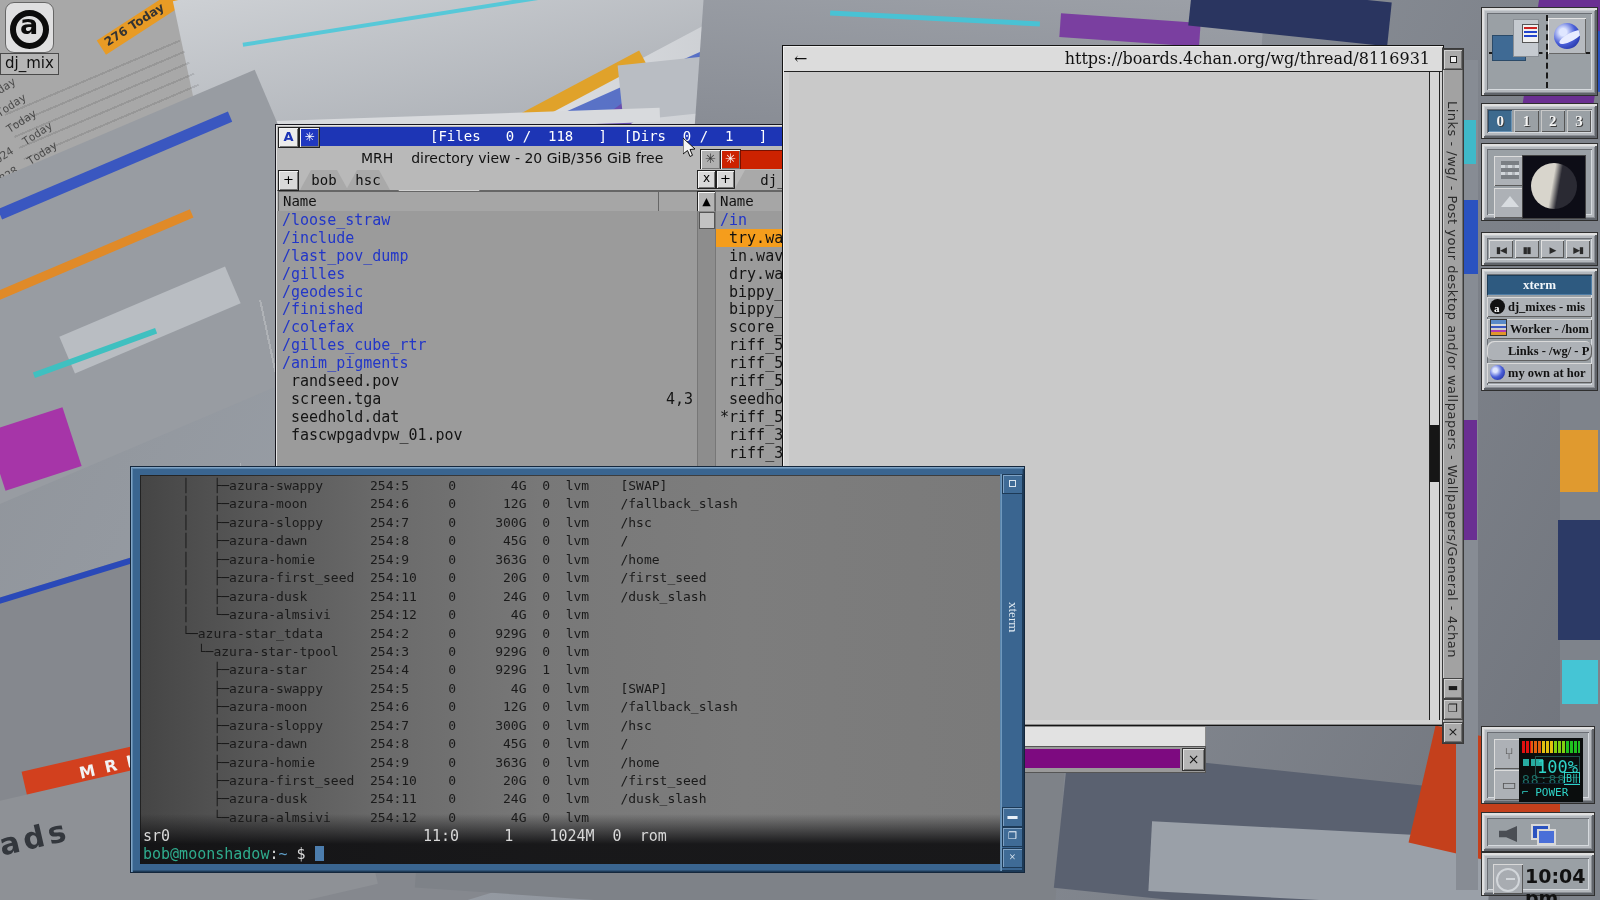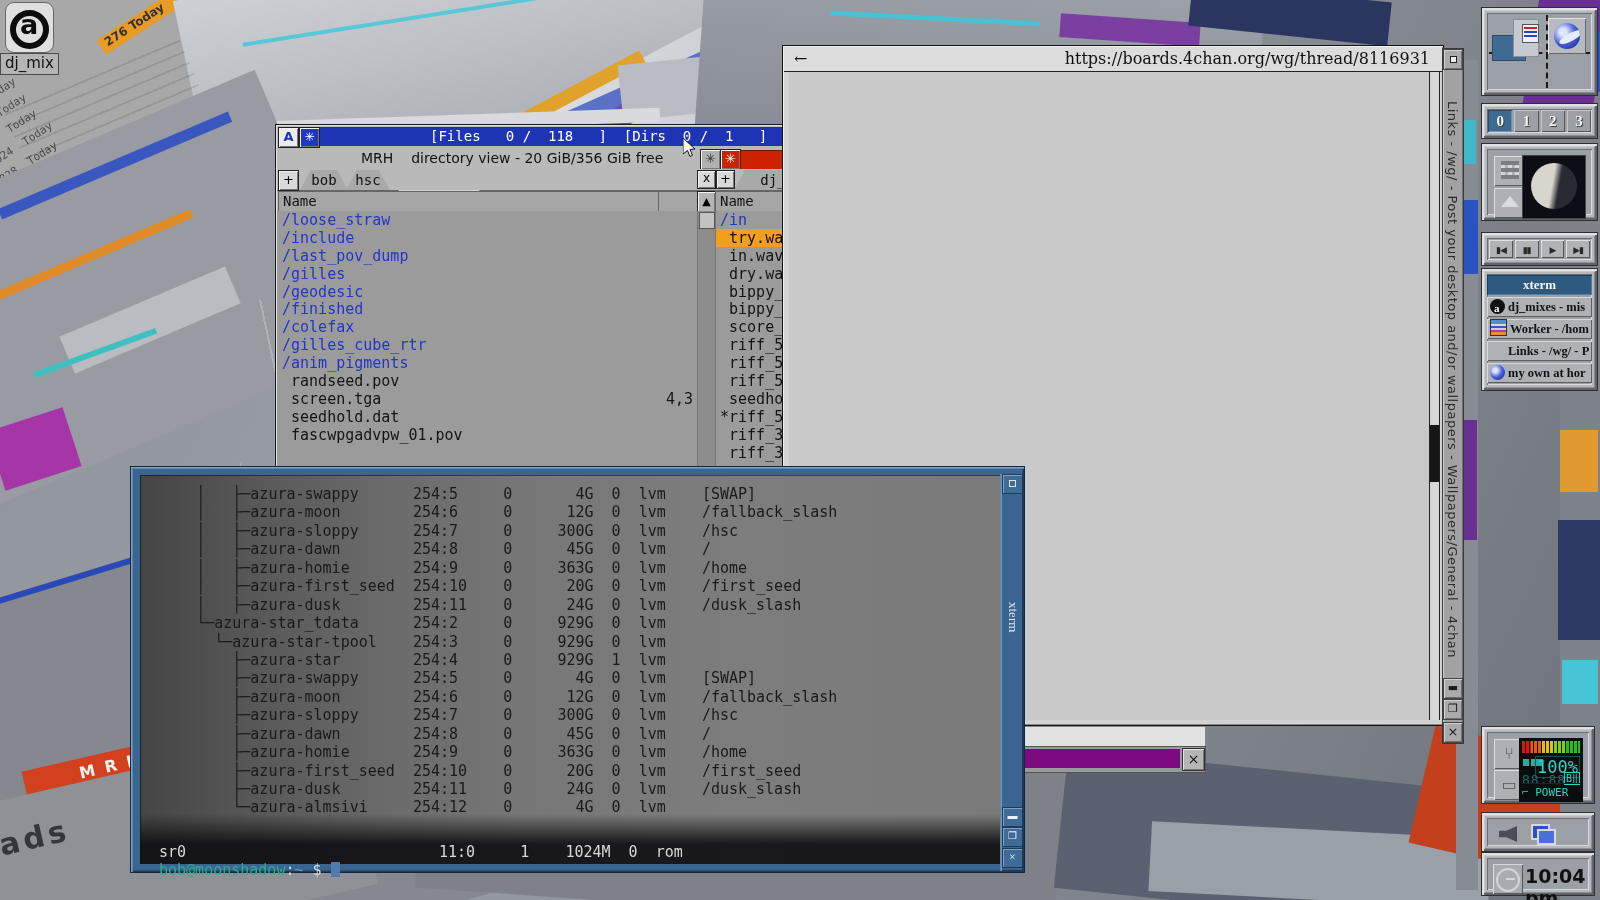--- a/index.html
+++ b/index.html
@@ -105,23 +105,23 @@
   #bs-top i{display:block;width:5px;height:5px;border:1px solid #222;background:#eee;margin:6px auto;}
   #bs-min{bottom:44px;}
   #bs-max{bottom:23px;}
   #bs-close{bottom:0;font-size:13px;}
   
   #xterm{left:130px;top:466px;width:893px;height:405px;z-index:30;background:#3a6590;border:1px solid #14273c;box-shadow:inset 1px 1px 0 #7fa2c4,inset 2px 2px 0 #5c87ad,inset -1px -1px 0 #1d3a57,inset -2px -2px 0 #2e5276;}
   #x-content{position:absolute;left:9px;top:8px;width:862px;height:389px;
      background:linear-gradient(90deg,#454545 0,#575757 110px,#6b6b6b 250px,#787878 400px,#7d7d7d 70%,#7a7a7a 100%);
      box-shadow:inset 1px 1px 0 rgba(0,0,0,0.5);}
   #x-dark{position:absolute;left:0;right:0;bottom:0;height:50px;background:linear-gradient(rgba(18,18,18,0),rgba(16,16,18,0.92) 60%);}
-  #x-main{position:absolute;left:3px;top:2px;margin:8px;font-size:15px;line-height:18.45px;color:#1a1a1a;font-family:"DejaVu Sans Mono",monospace;}
+  #x-main{position:absolute;left:3px;top:2px;margin:0;font-size:13px;line-height:18.45px;color:#1a1a1a;font-family:"DejaVu Sans Mono",monospace;}
   .xline{height:18.45px;white-space:pre;}
-  #x-tail{position:absolute;left:3px;top:352px;margin:16px;font-size:15px;line-height:18.45px;color:#d8d8d8;font-family:"DejaVu Sans Mono",monospace;white-space:pre;}
+  #x-tail{position:absolute;left:3px;top:352px;margin:0;font-size:15px;line-height:18.45px;color:#d8d8d8;font-family:"DejaVu Sans Mono",monospace;white-space:pre;}
   .xt-user{color:#2fab8d;}
   .xt-path{color:#5f9ec7;}
   .xt-cursor{display:inline-block;width:9px;height:15px;background:#4c7dad;vertical-align:-2px;}
   #x-strip{position:absolute;right:1px;top:7px;width:22px;bottom:1px;background:#3a6590;border-left:1px solid #5c87ad;box-shadow:inset 1px 1px 0 #6f98bd,inset -1px -1px 0 #1d3a57;}
   #x-vtitle{position:absolute;top:128px;left:4px;writing-mode:vertical-rl;font-size:13px;color:#dfe9f2;}
   .x-btn{position:absolute;left:1px;width:19px;height:18px;background:#3f6b96;border:1px solid #1d3a57;box-shadow:inset 1px 1px 0 #7fa2c4;color:#e8f0f8;font-size:10px;text-align:center;line-height:16px;}
   #xb-top{top:0;}
   #xb-top i{display:block;width:5px;height:5px;border:1px solid #d9e4ee;margin:5px auto;}
   #xb-min{bottom:44px;}
   #xb-max{bottom:24px;}
@@ -389,20 +389,21 @@
     <div id="x-dark"></div>
     <div id="x-main">
 
     <div class="xline">     │   ├─azura-swappy      254:5     0       4G  0  lvm    [SWAP]</div>
         <div class="xline">     │   ├─azura-moon        254:6     0      12G  0  lvm    /fallback_slash</div>
         <div class="xline">     │   ├─azura-sloppy      254:7     0     300G  0  lvm    /hsc</div>
         <div class="xline">     │   ├─azura-dawn        254:8     0      45G  0  lvm    /</div>
         <div class="xline">     │   ├─azura-homie       254:9     0     363G  0  lvm    /home</div>
         <div class="xline">     │   ├─azura-first_seed  254:10    0      20G  0  lvm    /first_seed</div>
         <div class="xline">     │   ├─azura-dusk        254:11    0      24G  0  lvm    /dusk_slash</div>
+        <div class="xline">     │   └─azura-almsivi     254:12    0       4G  0  lvm    </div>
         <div class="xline">     └─azura-star_tdata      254:2     0     929G  0  lvm    </div>
         <div class="xline">       └─azura-star-tpool    254:3     0     929G  0  lvm    </div>
         <div class="xline">         ├─azura-star        254:4     0     929G  1  lvm    </div>
         <div class="xline">         ├─azura-swappy      254:5     0       4G  0  lvm    [SWAP]</div>
         <div class="xline">         ├─azura-moon        254:6     0      12G  0  lvm    /fallback_slash</div>
         <div class="xline">         ├─azura-sloppy      254:7     0     300G  0  lvm    /hsc</div>
         <div class="xline">         ├─azura-dawn        254:8     0      45G  0  lvm    /</div>
         <div class="xline">         ├─azura-homie       254:9     0     363G  0  lvm    /home</div>
         <div class="xline">         ├─azura-first_seed  254:10    0      20G  0  lvm    /first_seed</div>
         <div class="xline">         ├─azura-dusk        254:11    0      24G  0  lvm    /dusk_slash</div>
@@ -471,21 +472,21 @@
       <div class="mbtn">▶▮</div>
     </div>
 </div>
 <div id="winlist" class="mod">
   <div class="mod-in"></div>
   <div id="wl-hdr">xterm</div>
   <div id="wl-items">
 
   <div class="wl-item" style="top: 28px;"><span class="wl-ico ic-a"></span><span>dj_mixes - mis</span></div>
       <div class="wl-item" style="top: 50px;"><span class="wl-ico ic-worker"></span><span>Worker - /hom</span></div>
-      <div class="wl-item" style="top: 72px;"><span class="wl-ico"></span><span>Links - /wg/ - P</span></div>
+      <div class="wl-item" style="top: 72px; border-radius: 7px;"><span class="wl-ico"></span><span>Links - /wg/ - P</span></div>
       <div class="wl-item" style="top: 94px;"><span class="wl-ico ic-globe"></span><span>my own at hor</span></div>
     </div>
 </div>
 <div id="battmod" class="mod">
   <div class="mod-in">
     <div class="bm-btn" style="top:7px;">⑂</div>
     <div class="bm-btn" style="top:38px;">▭</div>
     <div id="bm-lcd">
       <div id="bm-leds"></div>
       <div id="bm-r2">

